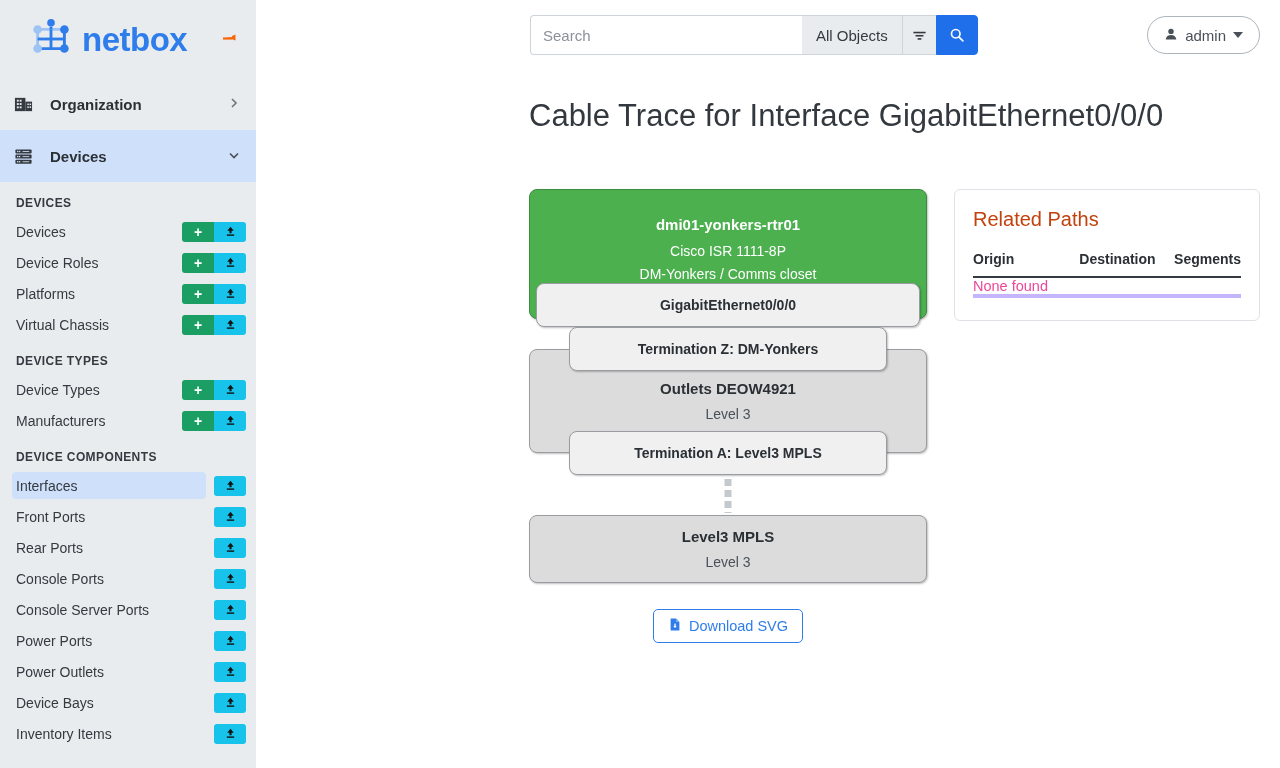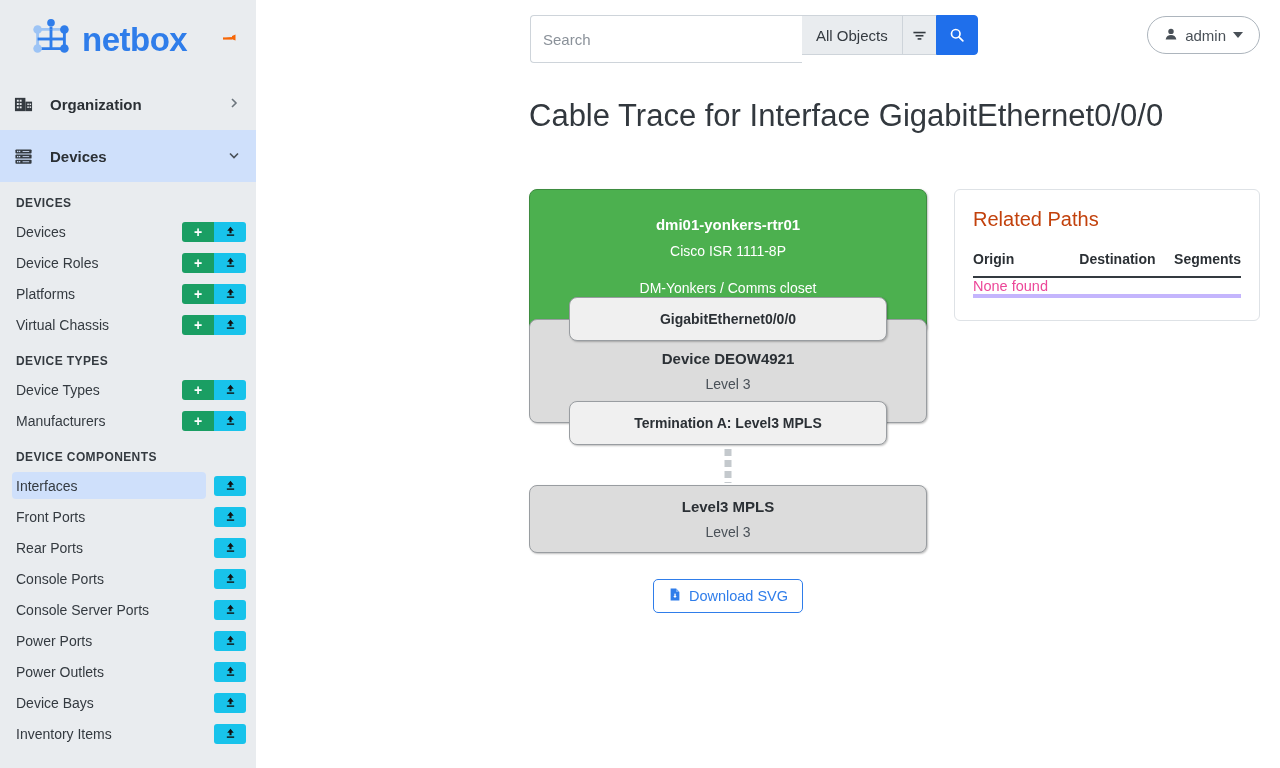--- a/index.html
+++ b/index.html
@@ -85,21 +85,21 @@
 
   .topbar {
     height: 70px; display: flex; align-items: center;
     padding: 0 20px; gap: 10px;
   }
   .search-wrap {
     display: flex; align-items: stretch; height: 40px;
     margin-left: 254px;
   }
   .search-input {
-    width: 272px; height: 48px;
+    width: 272px; height: 40px;
     border: 1px solid #ced4da; border-right: none;
     border-radius: 4px 0 0 4px;
     padding: 0 12px; font-size: 15px; color: #343a40;
     background: #fff; outline: none;
     font-family: "Liberation Sans", sans-serif;
   }
   .search-input::placeholder { color: #8a9199; }
   .objects-select {
     height: 40px; display: flex; align-items: center; justify-content: center;
     padding: 0 14px; background: #e9ecef; border: 1px solid #ced4da;
@@ -142,25 +142,25 @@
     background: #4cb04f;
     border: 1px solid #3d8c40;
     border-radius: 8px;
     color: #ffffff;
     padding: 26px 12px 36px 12px;
     text-align: center;
     position: relative;
     box-shadow: 1px 1px 2px rgba(0,0,0,.25);
   }
   .node-device .ttl { font-size: 15px; font-weight: 700; margin-bottom: 10px; }
-  .node-device .sub { font-size: 14px; margin-bottom: 21px; }
+  .node-device .sub { font-size: 14px; margin-bottom: 7px; }
   .node-device .sub:last-child { margin-bottom: 0; }
 
   .term-box {
-    width: 318px; margin: -36px auto 0 auto;
+    width: 384px; margin: -36px auto 0 auto;
     background: #f0f0f0;
     border: 1px solid #999da1;
     border-radius: 8px;
     text-align: center;
     font-size: 14px; font-weight: 700; color: #2b3035;
     padding: 13px 8px;
     position: relative; z-index: 3;
     box-shadow: 1px 1px 2px rgba(0,0,0,.25);
   }
 
@@ -608,23 +608,24 @@
           <div class="node-device">
             <div class="ttl">dmi01-yonkers-rtr01</div>
             <div class="sub">Cisco ISR 1111-8P</div>
             <div class="sub">DM-Yonkers / Comms closet</div>
           </div>
 
           <div class="term-box">GigabitEthernet0/0/0</div>
 
 
           <div class="circuit-wrap">
+            <div class="term-on-circ-top">Termination Z: DM-Yonkers</div>
             <div class="circuit-box">
               <div class="inner-pad-top"></div>
-              <div class="ttl">Device DEOW4921</div>
+              <div class="ttl">Outlets DEOW4921</div>
               <div class="sub">Level 3</div>
               <div class="inner-pad-bot"></div>
             </div>
             <div class="term-on-circ-bot">Termination A: Level3 MPLS</div>
           </div>
 
           <div class="dotted-seg">
             <div class="dotted-line"></div>
           </div>
 

